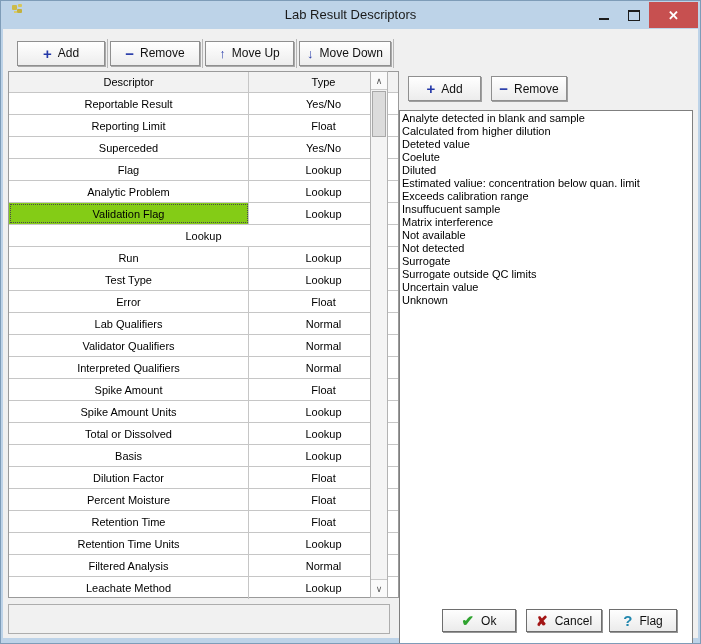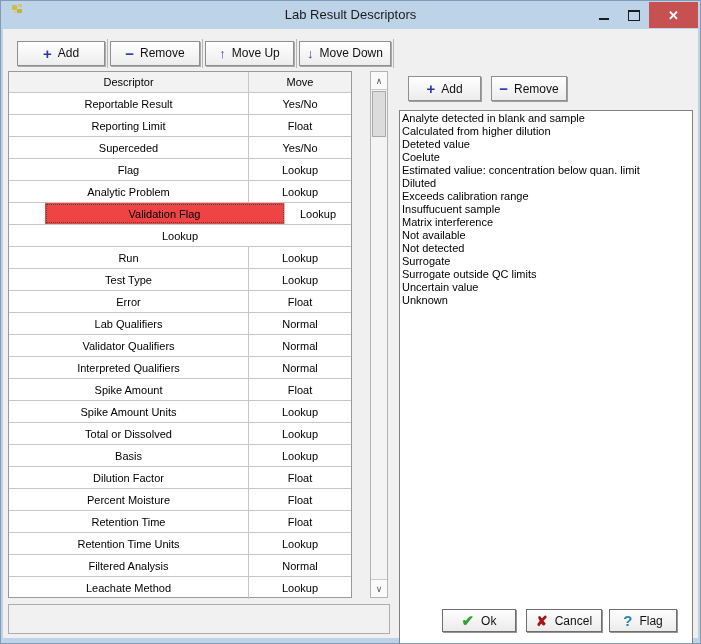--- a/index.html
+++ b/index.html
@@ -16,28 +16,28 @@
   
   .client{position:absolute;left:2px;right:2px;top:28px;bottom:5px;background:#f0f0f0;}
   
   .toolbar{position:absolute;left:0;top:9px;right:0;height:30px;display:flex;align-items:center;padding-left:14px;}
   .tbtn{height:25px;box-sizing:border-box;background:linear-gradient(#ffffff,#ededed);border:1px solid #8f8f8f;box-shadow:1px 1px 0 #a9a9a9;display:flex;align-items:center;justify-content:center;gap:6px;font-size:12px;color:#111;cursor:default;}
   .tsep{width:1px;height:29px;background:#b7b7b7;margin:0 2px;}
   .navy{color:#2438a8;font-weight:bold;}
   .plus,.minus{font-size:15px;line-height:1;}
   .arrow{font-size:13px;line-height:1;}
   
-  .grid{position:absolute;left:5px;top:42px;width:344px;height:527px;box-sizing:border-box;border:1px solid #9a9a9a;background:#fff;}
+  .grid{position:absolute;left:5px;top:42px;width:391px;height:527px;box-sizing:border-box;border:1px solid #9a9a9a;background:#fff;}
   .grow{display:flex;height:22px;box-sizing:border-box;border-bottom:1px solid #c6c6c6;}
   .grow:last-child{border-bottom:none;}
   .ghead{height:21px;background:#f2f2f2;}
   .gcell{box-sizing:border-box;display:flex;align-items:center;justify-content:center;font-size:11px;color:#000;overflow:hidden;white-space:nowrap;}
   .gcell.d{width:240px;border-right:1px solid #c6c6c6;}
   .gcell.t{flex:1;}
-  .gcell.selected{background:#ef4444;outline:1px dotted #4a4a4a;outline-offset:-2px;margin-left:36px;}
+  .gcell.selected{background:#84cc16;outline:1px dotted #4a4a4a;outline-offset:-2px;}
   
   .vscroll{position:absolute;left:367px;top:42px;width:18px;height:527px;box-sizing:border-box;border:1px solid #b3b3b3;background:#f4f4f4;}
   .sbtn{position:absolute;left:0;right:0;height:17px;display:flex;align-items:center;justify-content:center;font-size:9px;color:#5a5a5a;background:#fafafa;}
   .sbtn.up{top:0;border-bottom:1px solid #c9c9c9;}
   .sbtn.down{bottom:0;border-top:1px solid #c9c9c9;}
   .sthumb{position:absolute;left:1px;right:1px;top:19px;height:46px;background:#dcdcdc;border:1px solid #a8a8a8;box-sizing:border-box;}
   
   .statuspanel{position:absolute;left:5px;top:575px;width:382px;height:30px;box-sizing:border-box;border:1px solid #adadad;background:#f1f1f1;}
   
   .rbtn{position:absolute;height:25px;box-sizing:border-box;background:linear-gradient(#ffffff,#ececec);border:1px solid #8f8f8f;box-shadow:1px 1px 0 #9f9f9f;display:flex;align-items:center;justify-content:center;gap:6px;font-size:12px;color:#111;cursor:default;}
@@ -101,21 +101,21 @@
       <div class="tbtn" style="width:92px">
         <span class="navy arrow">↓</span>
         <span>Move Down</span>
       </div>
       <div class="tsep"></div>
     </div>
 
     <div class="grid">
       <div class="grow ghead">
         <div class="gcell d">Descriptor</div>
-        <div class="gcell t">Move</div>
+        <div class="gcell t">Type</div>
       </div>
       <div id="grid-body">
           <div class="grow">
     <div class="gcell d">Reportable Result</div>
     <div class="gcell t">Yes/No</div>
   </div>
           <div class="grow">
     <div class="gcell d">Reporting Limit</div>
     <div class="gcell t">Float</div>
   </div>
@@ -224,22 +224,22 @@
     <div class="rbtn r-remove">
       <span class="navy minus">−</span>
       <span>Remove</span>
     </div>
 
     <div class="listbox" id="lookup-listbox">
         <div class="lb-item">Analyte detected in blank and sample</div>
         <div class="lb-item">Calculated from higher dilution</div>
         <div class="lb-item">Deteted value</div>
         <div class="lb-item">Coelute</div>
+        <div class="lb-item">Diluted</div>
         <div class="lb-item">Estimated valiue: concentration below quan. limit</div>
-        <div class="lb-item">Diluted</div>
         <div class="lb-item">Exceeds calibration range</div>
         <div class="lb-item">Insuffucuent sample</div>
         <div class="lb-item">Matrix interference</div>
         <div class="lb-item">Not available</div>
         <div class="lb-item">Not detected</div>
         <div class="lb-item">Surrogate</div>
         <div class="lb-item">Surrogate outside QC limits</div>
         <div class="lb-item">Uncertain value</div>
         <div class="lb-item">Unknown</div>
       </div>

